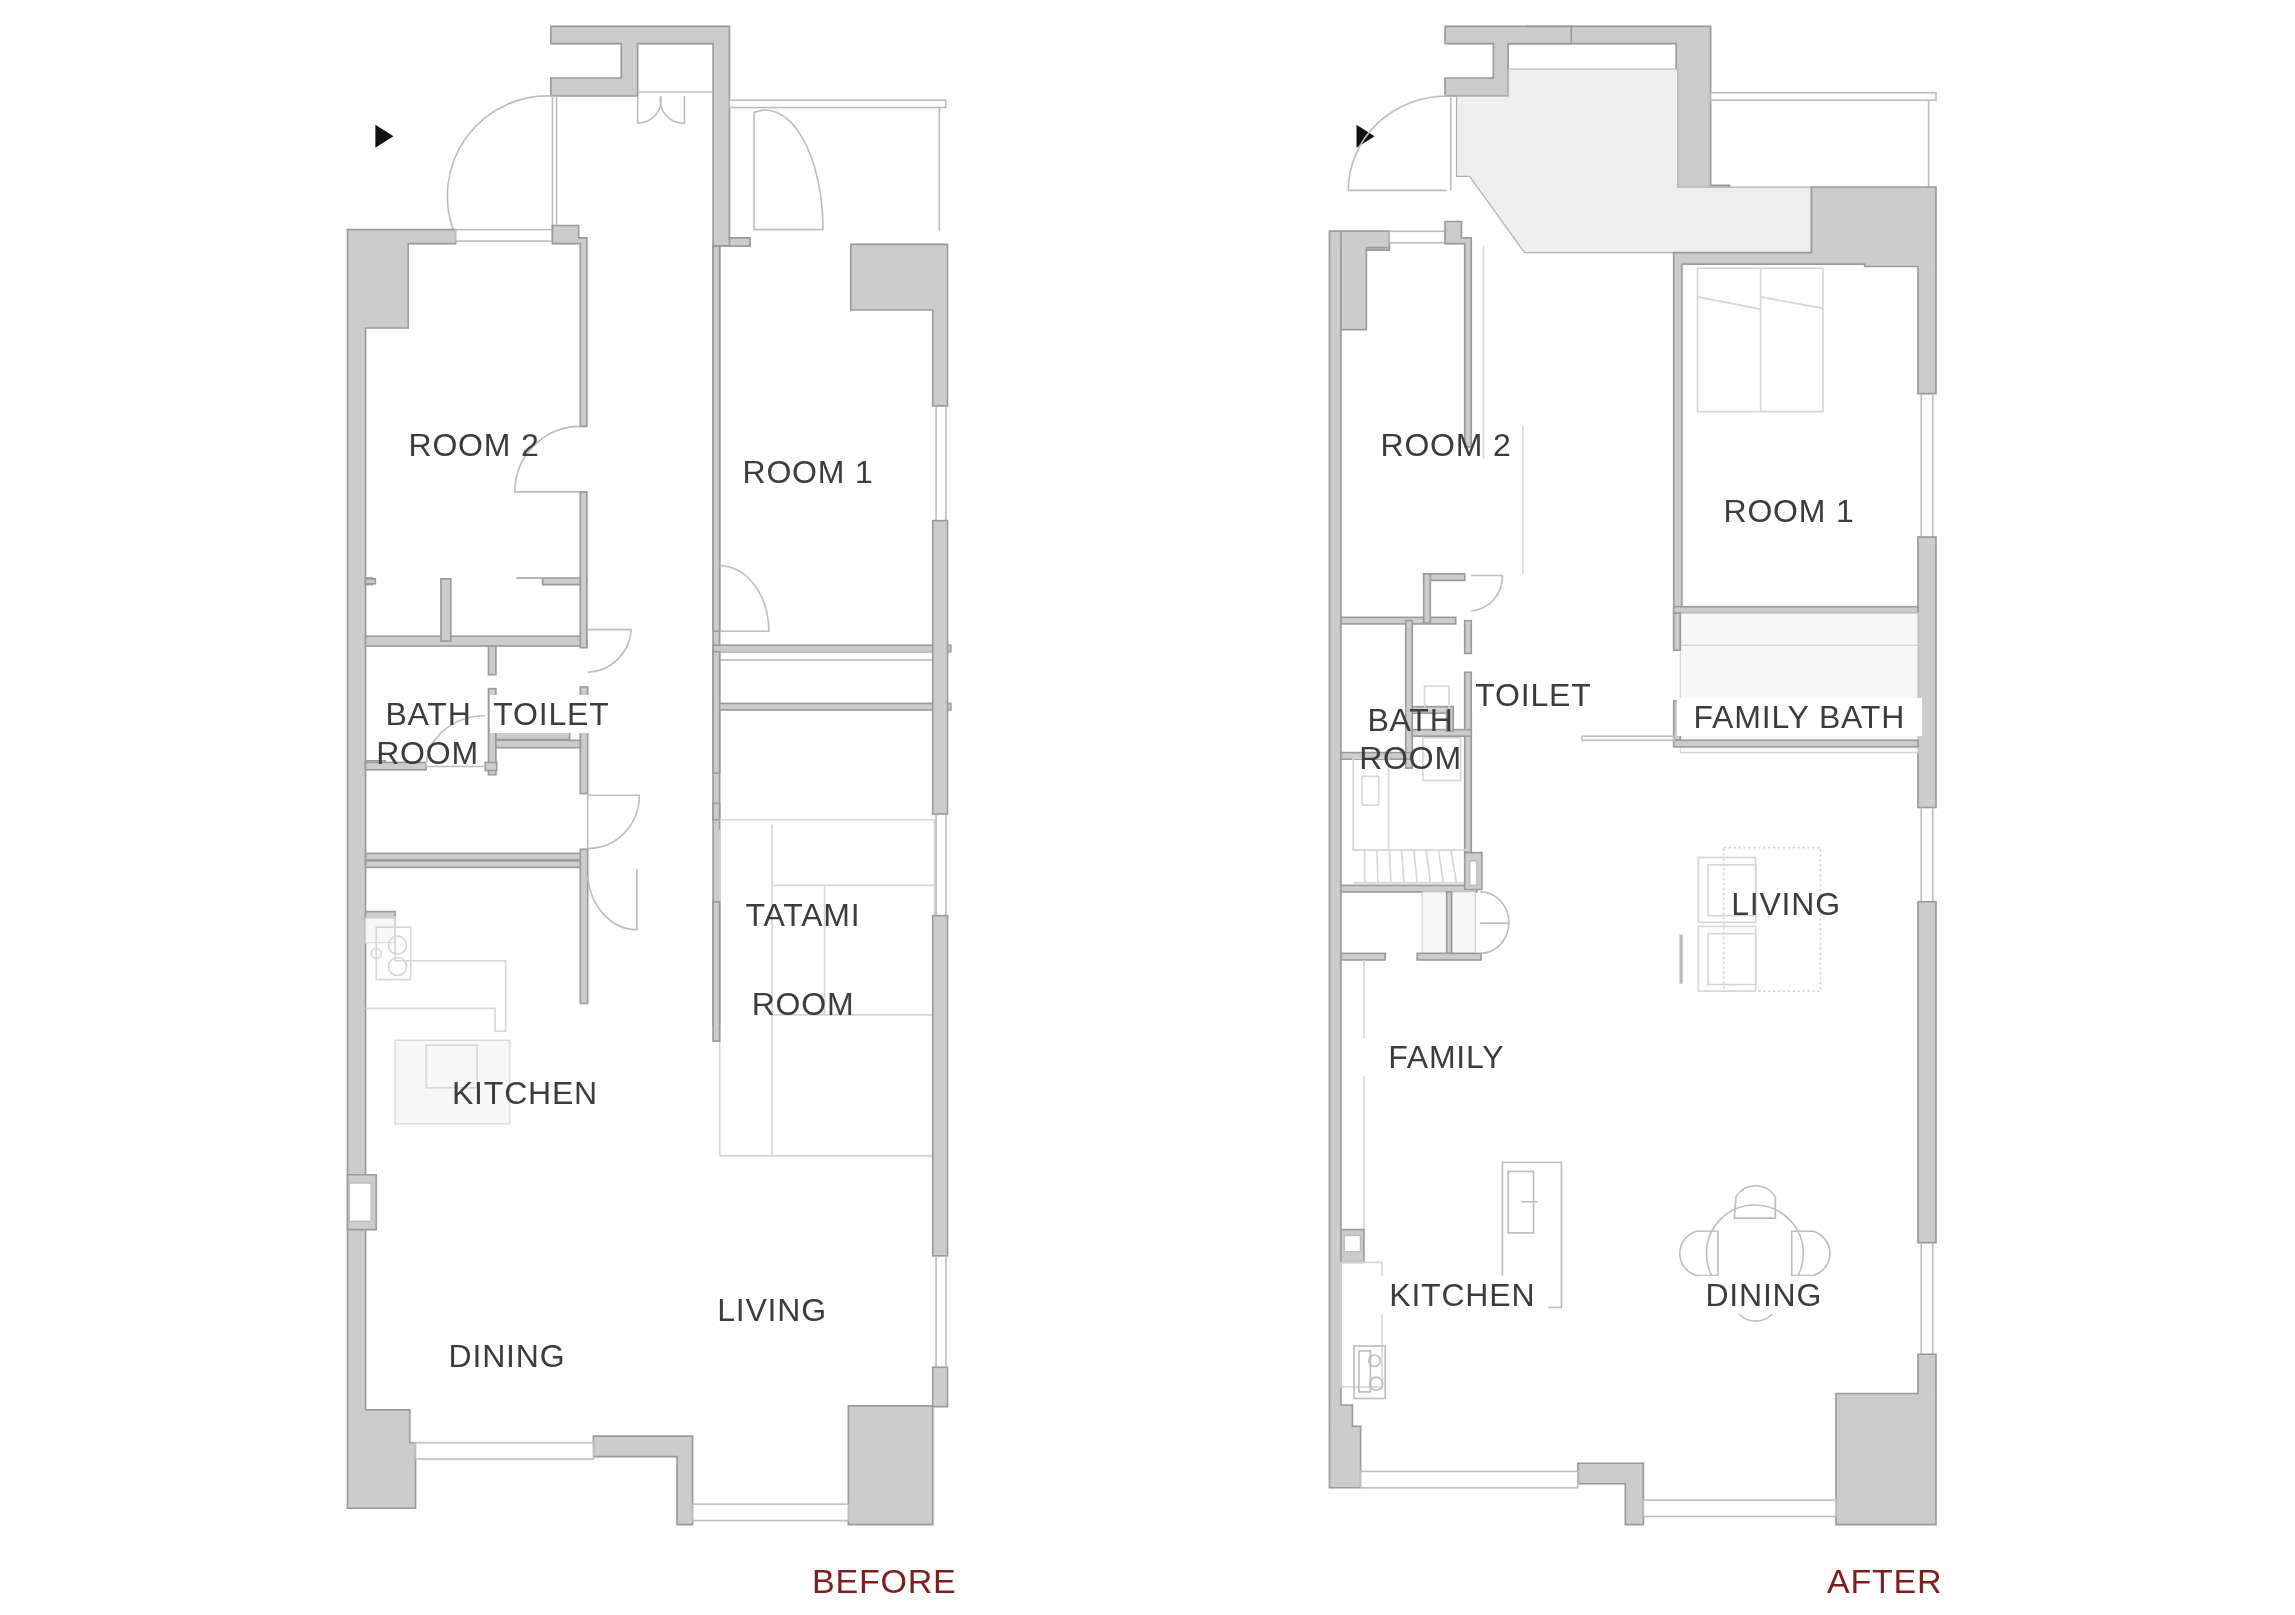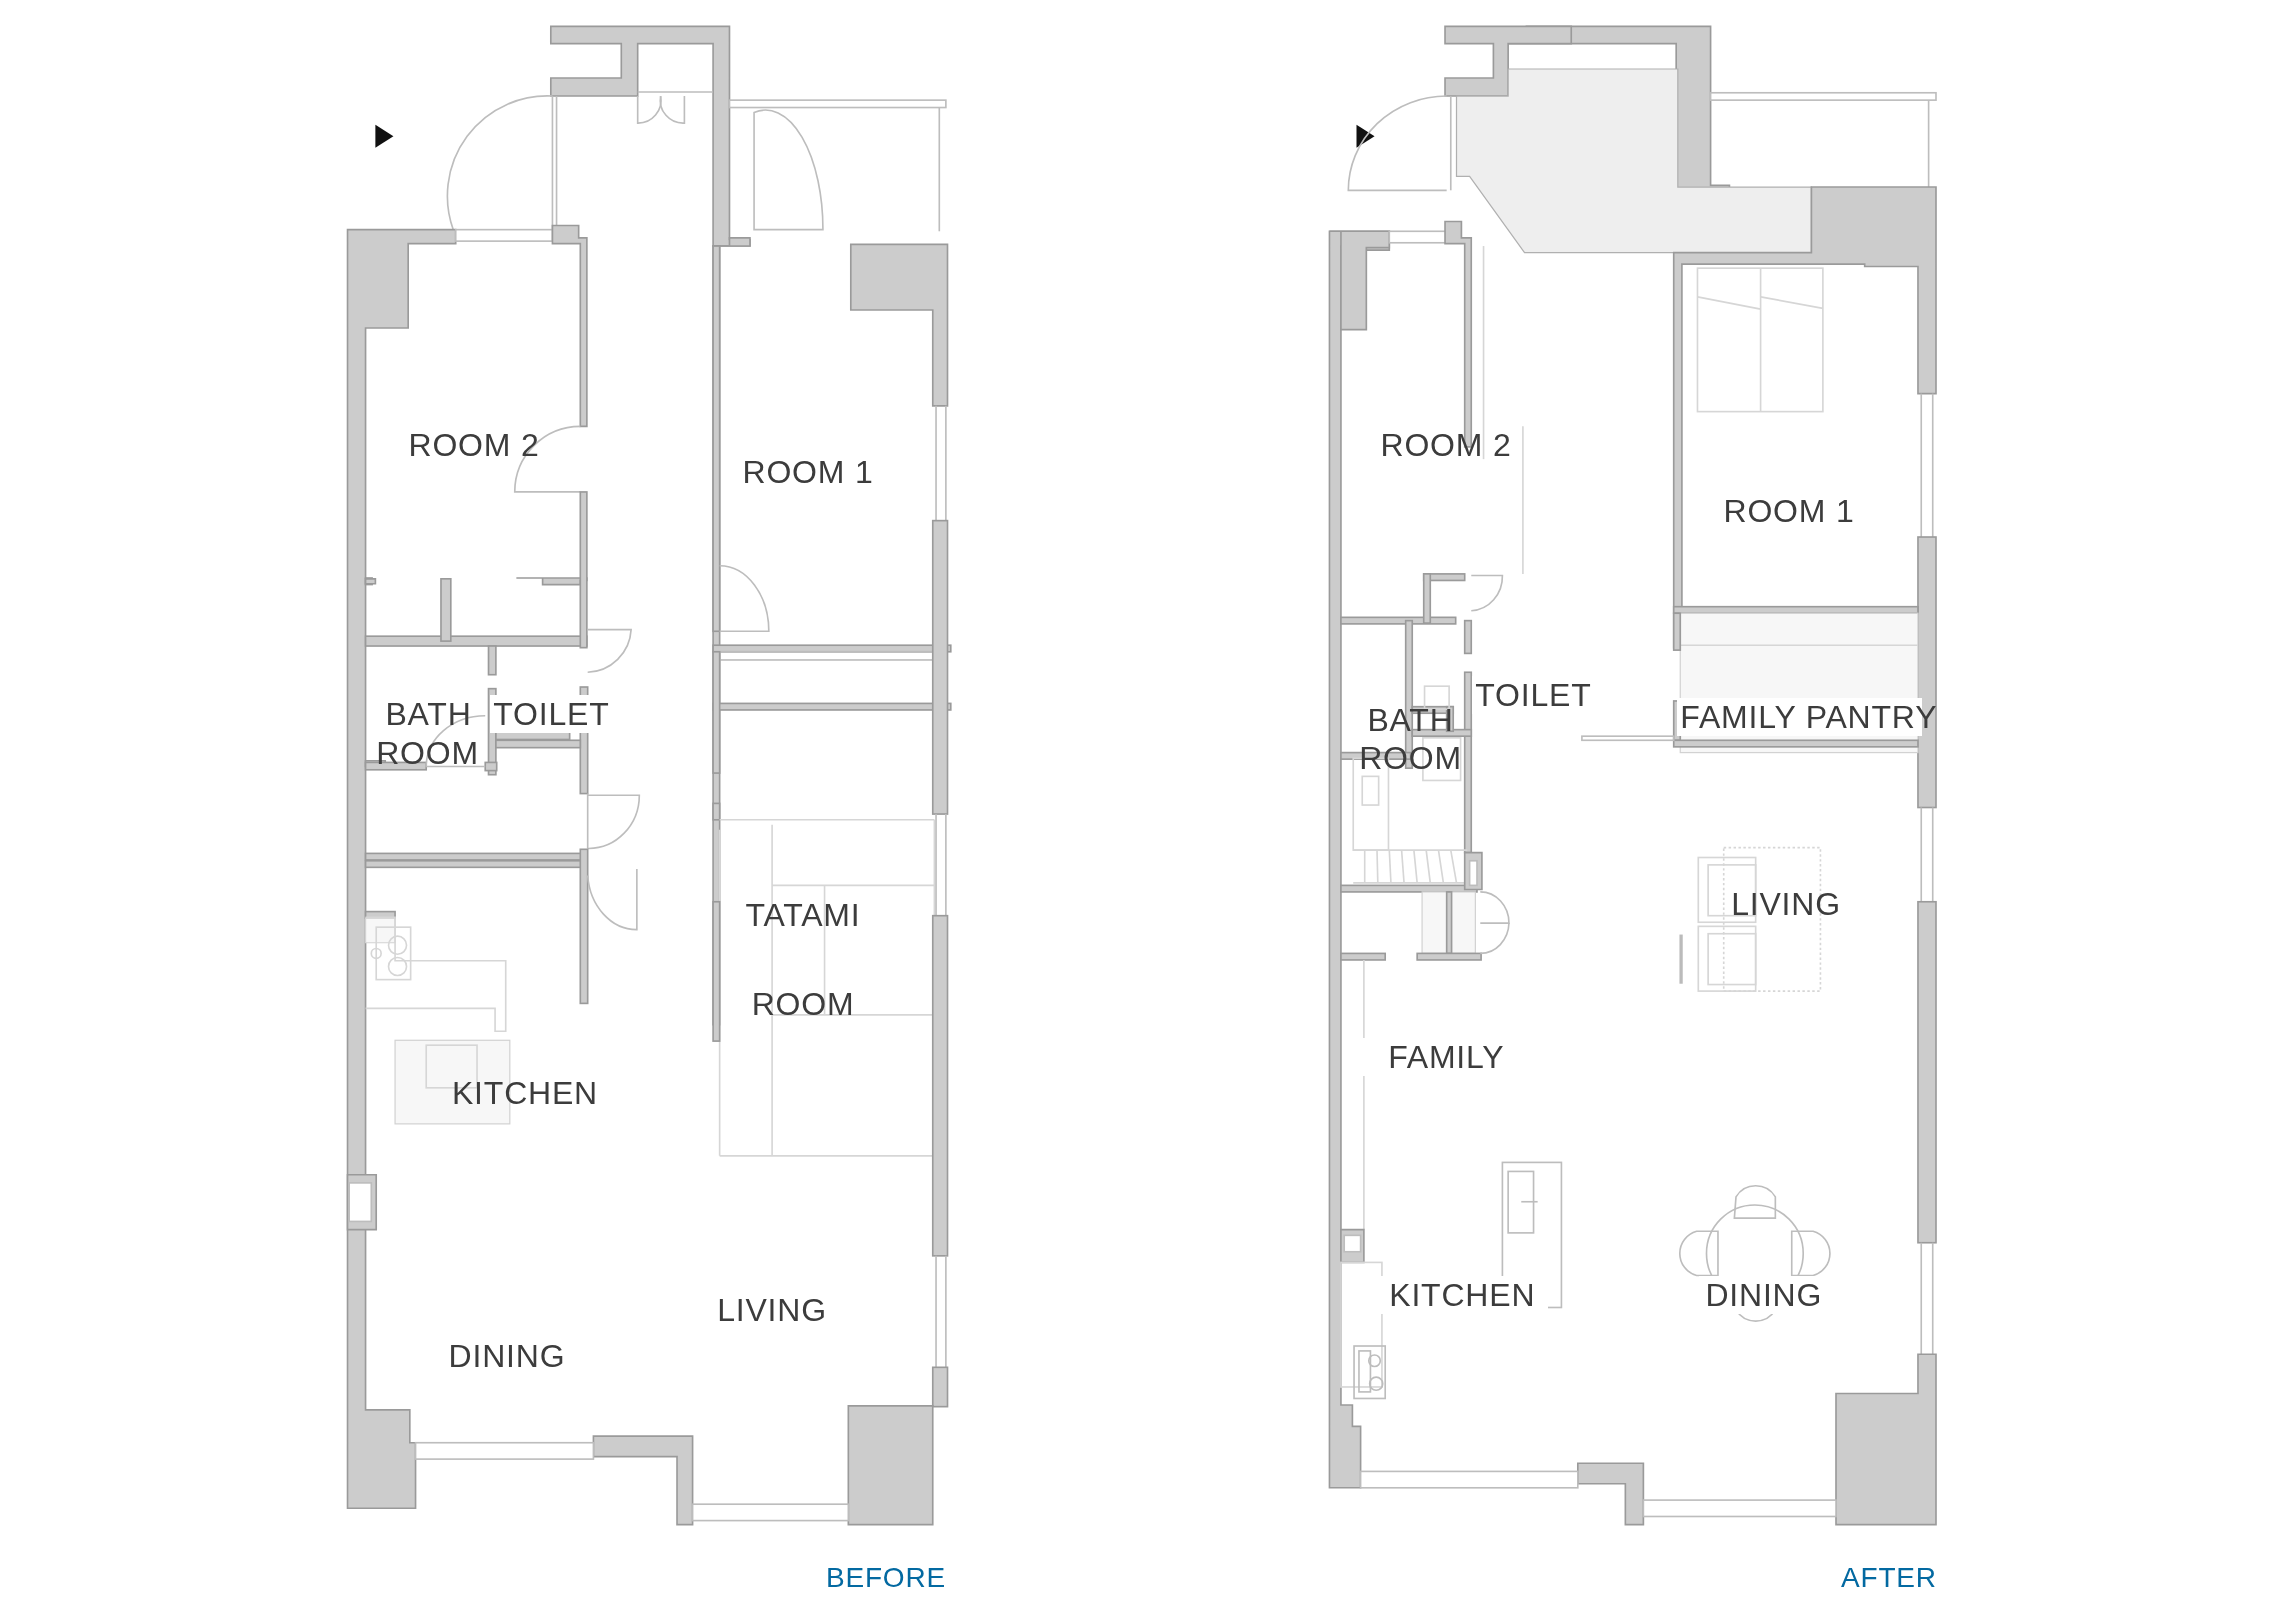--- a/index.html
+++ b/index.html
@@ -7,21 +7,21 @@
   svg.plan { position:absolute; left:0; top:0; width:2295px; height:1615px; }
   .wall { fill:#cccccc; stroke:#9a9a9a; stroke-width:2; }
   .thin { fill:none; stroke:#bdbdbd; stroke-width:2; }
   .thin2 { fill:none; stroke:#d6d6d6; stroke-width:2; }
   .win { fill:#ffffff; stroke:#bdbdbd; stroke-width:2; }
   .shade { fill:#eeeeee; stroke:#b0b0b0; stroke-width:1.5; }
   .lt { fill:#f7f7f7; stroke:#d2d2d2; stroke-width:1.5; }
   .arrow { fill:#111111; }
   .lbl { position:absolute; color:#3c3c3c; font-size:32px; letter-spacing:0.8px; line-height:38px; text-align:center; white-space:nowrap; background:transparent; }
   .lbl.bg { background:#ffffff; padding:0 3.3px; }
-  .caption { position:absolute; color:#0369a1; font-size:28px; letter-spacing:0.8px;margin-left:14px; }
+  .caption { position:absolute; color:#7f1d1d; font-size:34px; letter-spacing:0.8px; }
 </style>
 </head>
 <body>
 
 <svg class="plan" viewBox="0 0 2800 1970" xmlns="http://www.w3.org/2000/svg">
 
   <g>
 
     <polygon class="arrow" points="458,152 458,180 480,166"></polygon>
 
@@ -254,19 +254,19 @@
 <div class="lbl" style="left:443px; top:1074px; width:164px;">KITCHEN</div>
 <div class="lbl" style="left:425px; top:1337px; width:164px;">DINING</div>
 <div class="lbl" style="left:690px; top:1291px; width:164px;">LIVING</div>
 <div class="caption" style="left:812px; top:1562px;">BEFORE</div>
 
 <div class="lbl" style="left:1364px; top:426px; width:164px;">ROOM 2</div>
 <div class="lbl" style="left:1707px; top:492px; width:164px;">ROOM 1</div>
 <div class="lbl" style="left:1353px; top:701px; width:115px;">BATH</div>
 <div class="lbl" style="left:1345px; top:739px; width:131px;">ROOM</div>
 <div class="lbl bg" style="left:1472px; top:676px; width:98px;">TOILET</div>
-<div class="lbl bg" style="left:1677px; top:698px; width:238px;">FAMILY PANTRY</div>
+<div class="lbl bg" style="left:1677px; top:698px; width:238px;">FAMILY BATH</div>
 <div class="lbl" style="left:1704px; top:885px; width:164px;">LIVING</div>
 <div class="lbl bg" style="left:1361px; top:1038px; width:164px;">FAMILY</div>
 <div class="lbl bg" style="left:1377px; top:1276px; width:164px;">KITCHEN</div>
 <div class="lbl bg" style="left:1699px; top:1276px; width:123px;">DINING</div>
 <div class="caption" style="left:1827px; top:1562px;">AFTER</div>
 
 
 </body></html>

